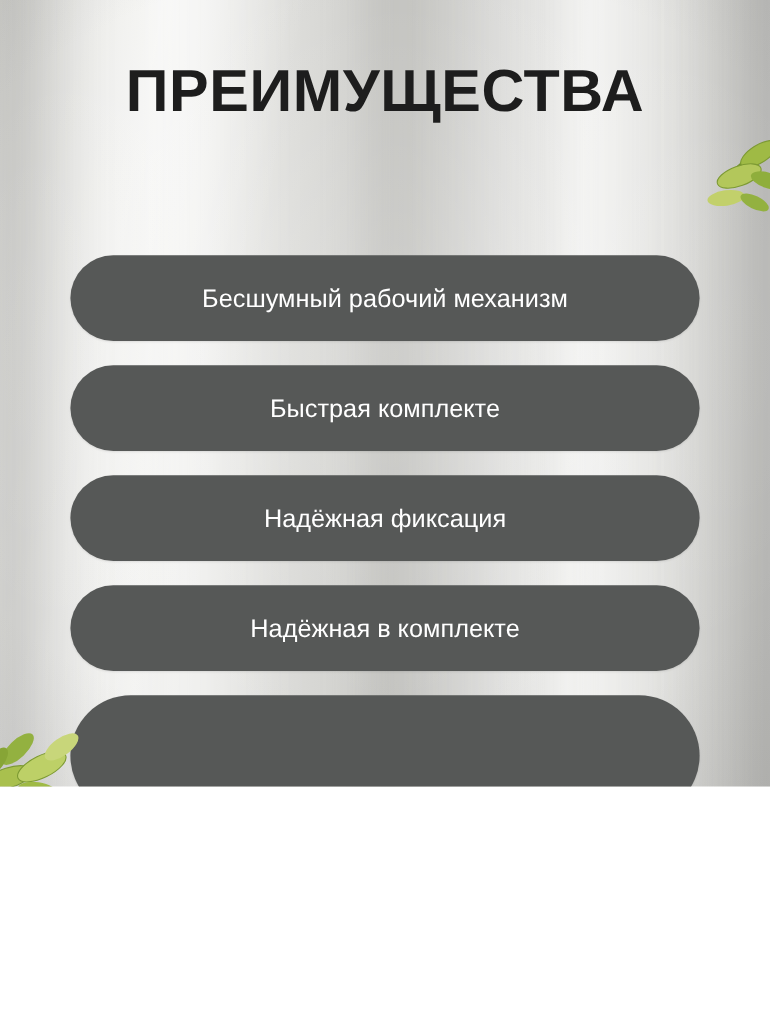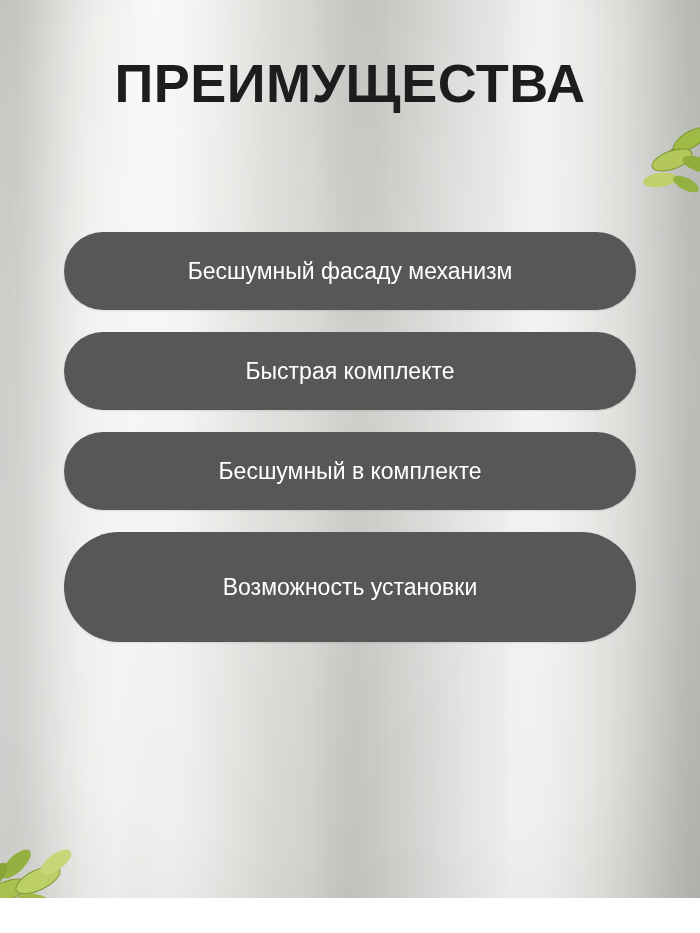--- a/index.html
+++ b/index.html
@@ -10,21 +10,21 @@
     width: 700px;
     height: 933px;
     overflow: hidden;
     font-family: "Liberation Sans", sans-serif;
     background: #ffffff;
   }
 
   .poster {
     position: relative;
     width: 700px;
-    height: 898px;
+    height: 715px;
     overflow: hidden;
     background:
       linear-gradient(100deg,
         rgba(255,255,255,0.00) 0%,
         rgba(255,255,255,0.35) 18%,
         rgba(255,255,255,0.00) 34%),
       linear-gradient(92deg,
         #dcdcd8 0%,
         #e7e7e4 10%,
         #f2f2f0 20%,
@@ -134,35 +134,37 @@
   <div class="streak s3"></div>
   <div class="streak s4"></div>
   <div class="streak s5"></div>
   <div class="vignette"></div>
 
   <div class="title">ПРЕИМУЩЕСТВА</div>
 
   <div class="pill-list">
 
     <div class="pill">
-      <span>Бесшумный фасаду механизм</span>
+      <span>Бесшумный рабочий механизм</span>
     </div>
 
     <div class="pill">
       <span>Быстрая комплекте</span>
     </div>
 
+    <div class="pill">
+      <span>Надёжная фиксация</span>
+    </div>
 
     <div class="pill">
-      <span>Бесшумный в комплекте</span>
+      <span>Надёжная в комплекте</span>
     </div>
 
     <div class="pill tall">
       <span>
-        <span class="line1">Возможность установки</span>
       </span>
     </div>
 
   </div>
 
   <svg class="leaves top-right" viewBox="0 0 120 120">
     <g>
       <path d="M118 8 C100 18, 84 30, 70 46" stroke="#6f8f2e" stroke-width="2" fill="none"></path>
       <ellipse cx="104" cy="20" rx="19" ry="8" transform="rotate(-32 104 20)" fill="#9fba45"></ellipse>
       <ellipse cx="104" cy="20" rx="19" ry="8" transform="rotate(-32 104 20)" fill="none" stroke="#7d9a33" stroke-width="1"></ellipse>

